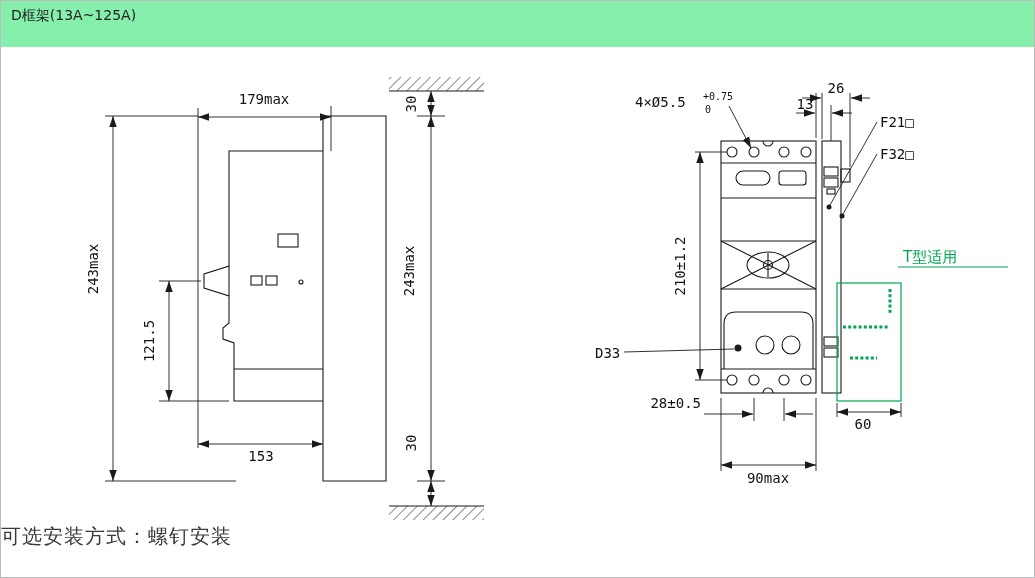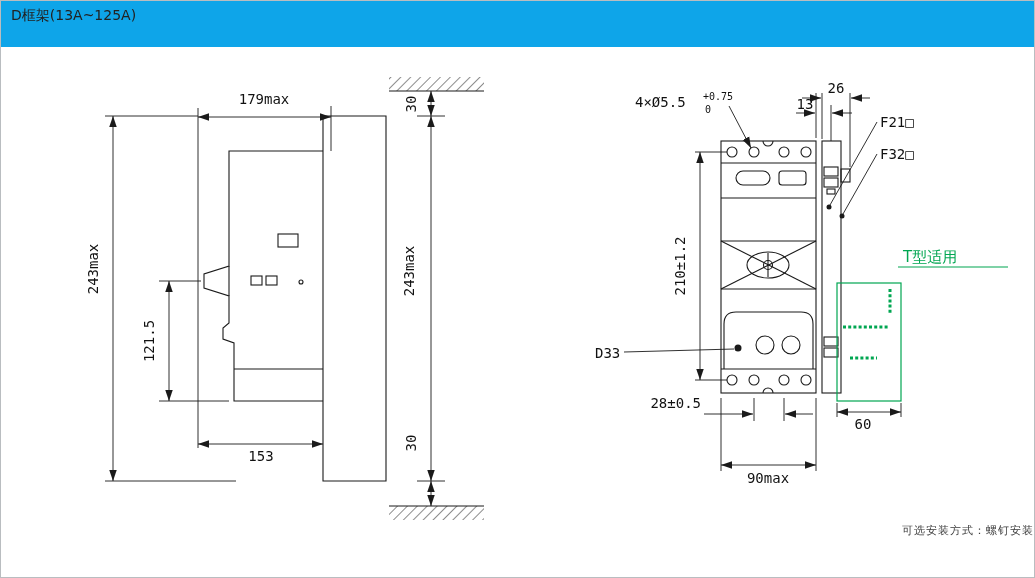--- a/index.html
+++ b/index.html
@@ -1,25 +1,25 @@
 <!DOCTYPE html>
 <html><head>
 <meta charset="utf-8">
 <style>
   html,body{margin:0;padding:0;background:#fff;}
   .page{position:relative;width:1035px;height:578px;box-sizing:border-box;
         border:1px solid #b9bdc0;background:#fff;overflow:hidden;
         font-family:"DejaVu Sans","Liberation Sans",sans-serif;}
-  .hdr{position:absolute;top:0;left:0;right:0;height:46px;background:#0ea5e9;
+  .hdr{position:absolute;top:0;left:0;right:0;height:46px;background:#86efac;
        z-index:2;padding:5px 0 0 10px;box-sizing:border-box;}
   .hdr-title{font-size:14px;color:#222;line-height:19px;}
   .hdr-sub{font-size:14px;color:#222;line-height:19px;}
   .drawing{position:absolute;top:0;left:0;z-index:1;}
-  .footer-caption{position:absolute;left:0;right:0;top:522px;text-align:right;
-       font-size:11px;color:#3a3a3a;z-index:2;letter-spacing:1px;}
+  .footer-caption{position:absolute;left:0;right:0;top:522px;text-align:left;
+       font-size:20px;color:#3a3a3a;z-index:2;letter-spacing:1px;}
   .ln{fill:none;stroke:#1a1a1a;stroke-width:1.1;}
   .dim{fill:none;stroke:#1a1a1a;stroke-width:0.9;}
   .fillb{fill:#1a1a1a;stroke:none;}
   text.d{font-family:"DejaVu Sans Mono","Liberation Mono",monospace;
          font-size:14px;fill:#111;stroke:none;}
   text.tol{font-size:10px;}
   .grn{stroke:#00a651;fill:none;}
   text.grn-t{fill:#00a651;stroke:none;font-family:"DejaVu Sans","Liberation Sans",sans-serif;font-size:15px;}
 </style>
 </head>

